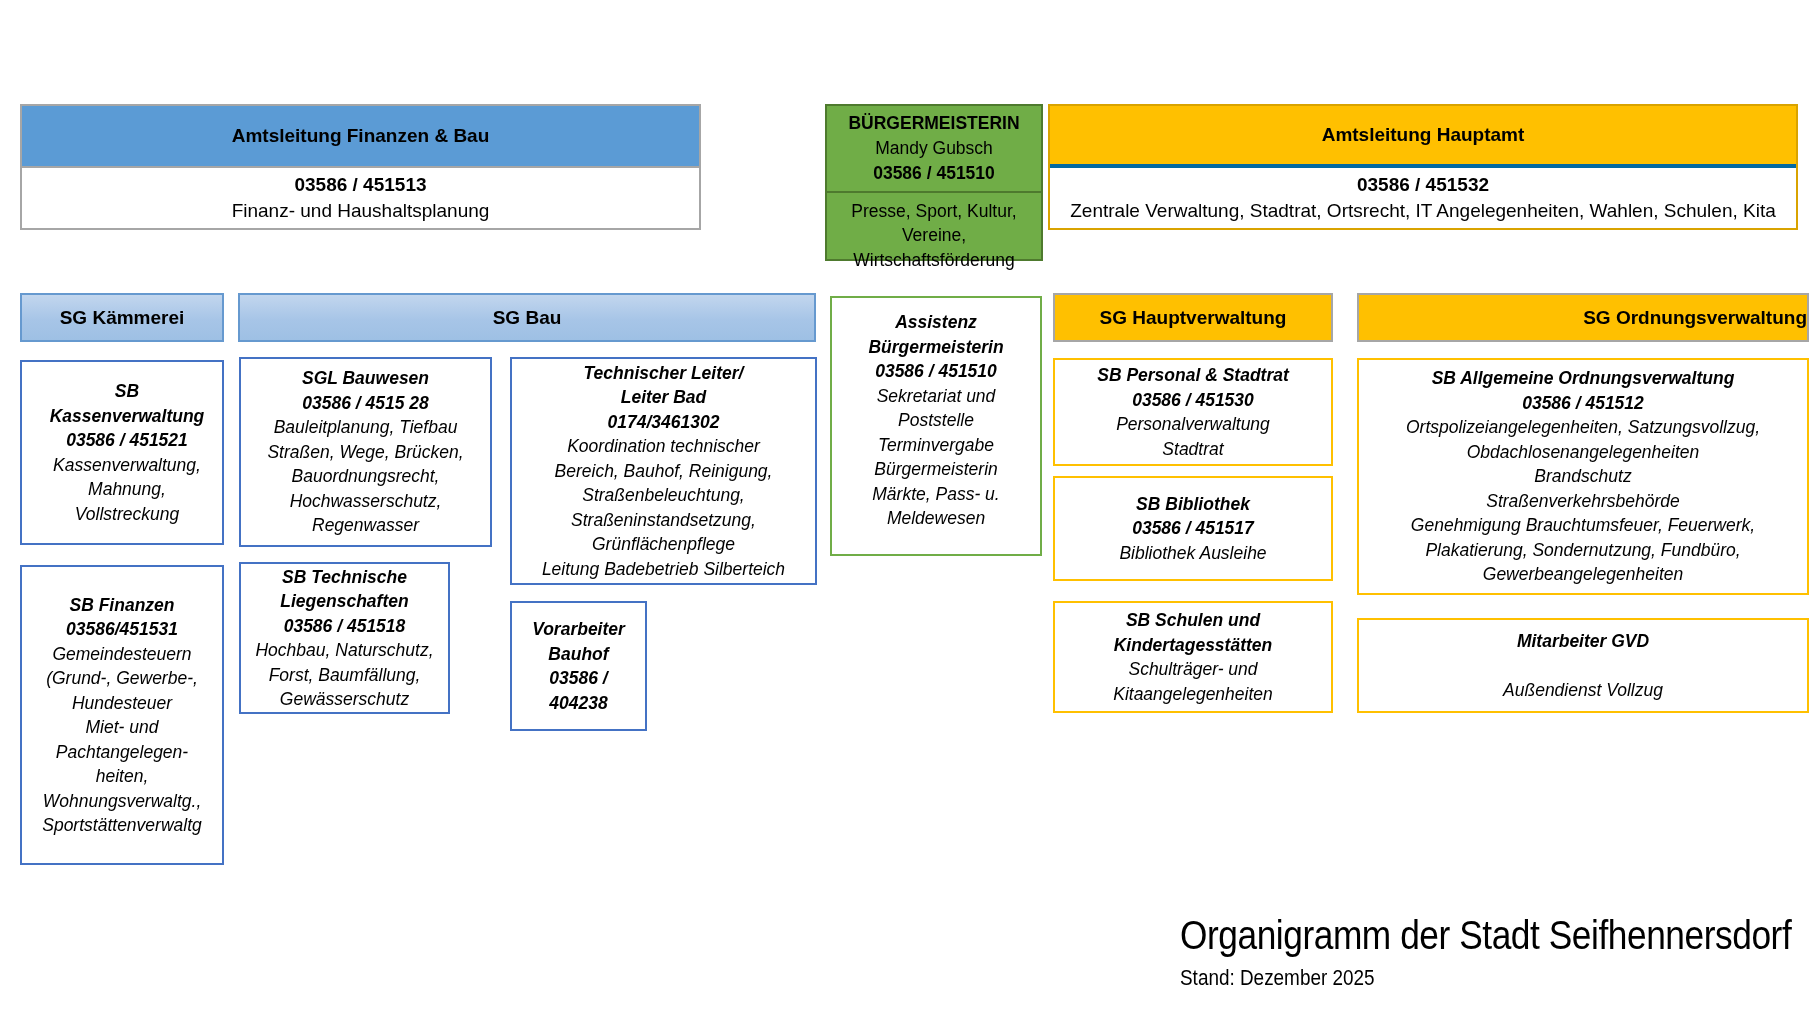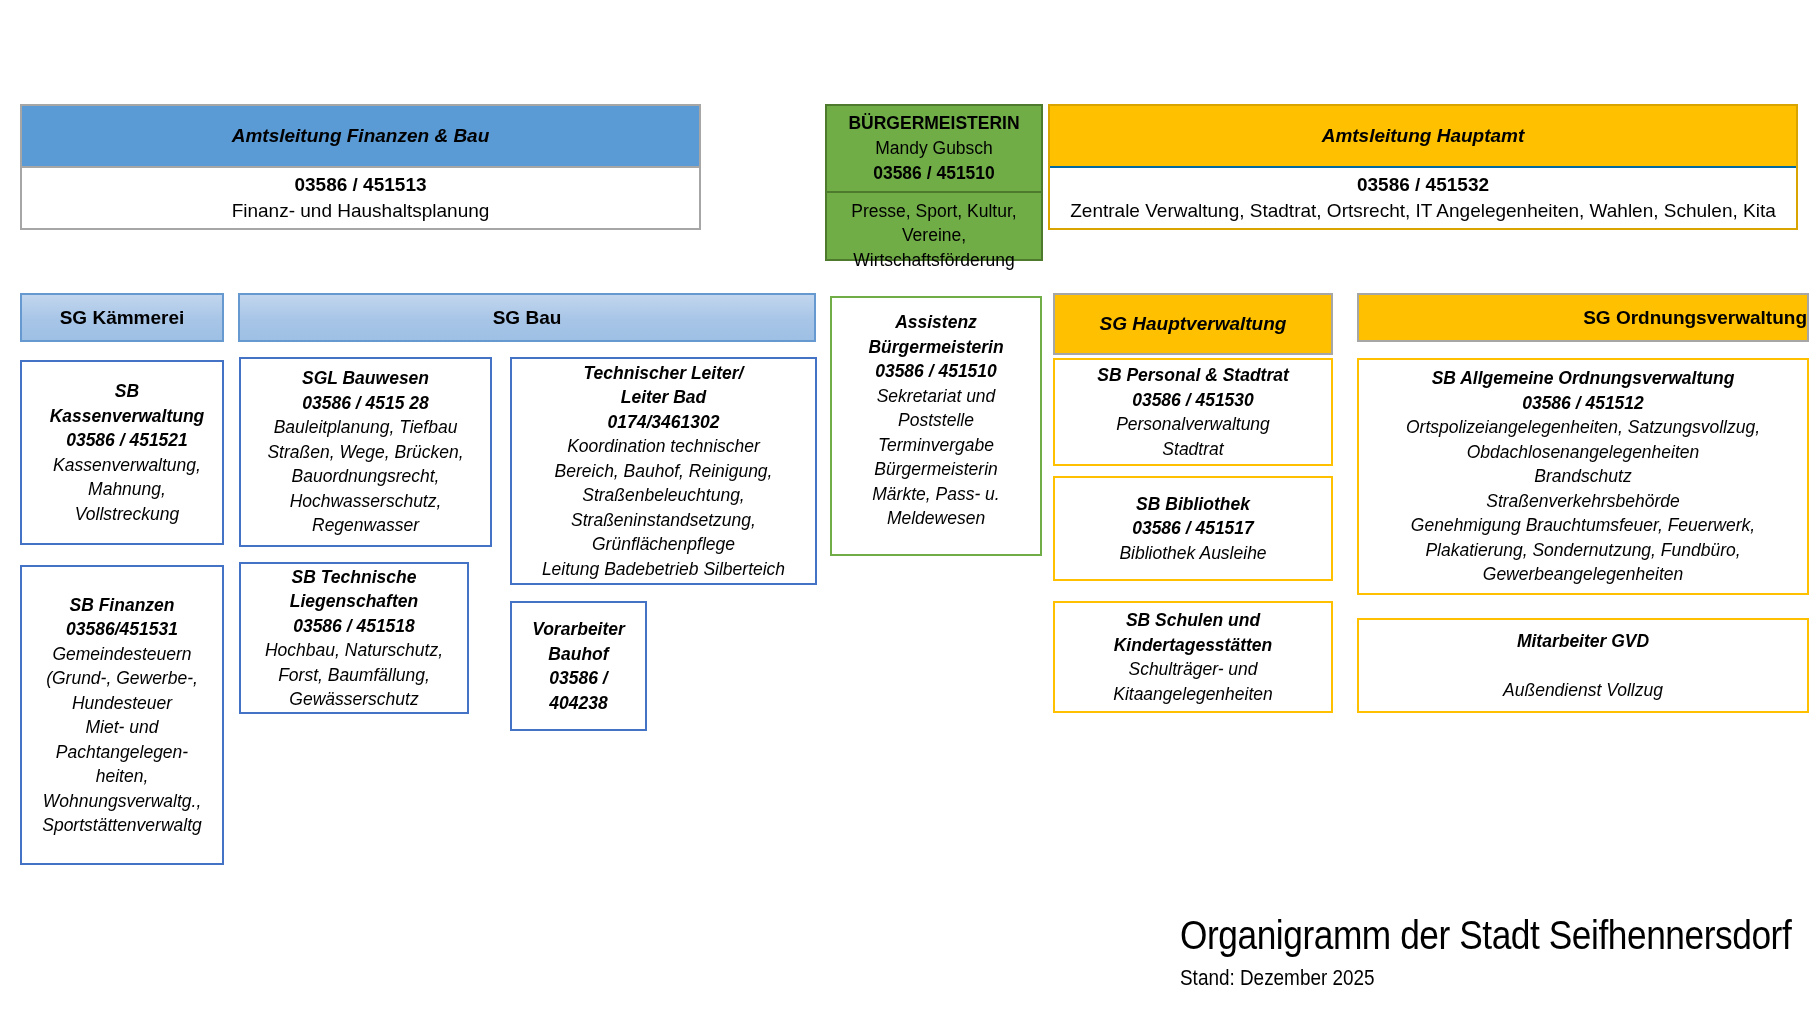--- a/index.html
+++ b/index.html
@@ -6,27 +6,27 @@
   html,body { background:#fff; }
   .canvas {
     position:relative; width:1820px; height:1024px; background:#fff;
     font-family:"Liberation Sans","DejaVu Sans",sans-serif; color:#000; overflow:hidden;
   }
   .abs { position:absolute; }
 
   
   .topbox { display:flex; flex-direction:column; }
   .tb-header { flex:0 0 62px; display:flex; align-items:center; justify-content:center;
-               font-weight:bold; font-size:19px;font-style:italic; }
+               font-weight:bold; font-size:19px; }
   .tb-body  { flex:1; background:#fff; display:flex; flex-direction:column; align-items:center;
               justify-content:center; font-size:19px; line-height:1.35; text-align:center; }
   .gray-frame { border:2px solid #A6A6A6; }
   .gold-frame { border:2px solid #D9A300; }
   .hdr-blue { background:#5B9BD5; border-bottom:2px solid #A6A6A6; }
-  .hdr-gold { background:#FFC000; border-bottom:2px solid #0369a1; }
+  .hdr-gold { background:#FFC000; border-bottom:4px solid #0369a1; }
 
   
   .green-box { background:#70AD47; border:2px solid #4E7A2E; display:flex; flex-direction:column;
                font-size:17.5px; text-align:center; line-height:1.42; }
   .green-top { border-bottom:2px solid #4E7A2E; padding:5px 2px; flex:0 0 auto; }
   .green-bottom { padding:6px 2px; flex:1; display:flex; flex-direction:column; justify-content:center; }
 
   
   .sg-header { display:flex; align-items:center; justify-content:center; font-weight:bold;
                font-size:19px; text-align:center; }
@@ -88,21 +88,21 @@
       <div>Zentrale Verwaltung, Stadtrat, Ortsrecht, IT Angelegenheiten, Wahlen, Schulen, Kita</div>
     </div>
   </div>
 
   <div class="abs sg-header sg-blue" style="left:20px;top:293px;width:204px;height:49px;justify-content:center;">
     <span>SG Kämmerei</span>
   </div>
   <div class="abs sg-header sg-blue" style="left:238px;top:293px;width:578px;height:49px;">
     <span>SG Bau</span>
   </div>
-  <div class="abs sg-header sg-gold" style="left:1053px;top:293px;width:280px;height:62px;font-style:italic;">
+  <div class="abs sg-header sg-gold" style="left:1053px;top:293px;width:280px;height:49px;">
     <span>SG Hauptverwaltung</span>
   </div>
   <div class="abs sg-header sg-gold" style="left:1357px;top:293px;width:452px;height:49px;justify-content:flex-end;">
     <span>SG Ordnungsverwaltung</span>
   </div>
 
   <div class="abs box border-green top-align" style="left:830px;top:296px;width:212px;height:260px;">
       <div class="bold">Assistenz</div>
       <div class="bold">Bürgermeisterin</div>
       <div class="bold">03586 / 451510</div>
@@ -137,21 +137,21 @@
 
   <div class="abs box border-blue" style="left:239px;top:357px;width:253px;height:190px;">
       <div class="bold">SGL Bauwesen</div>
       <div class="bold">03586 / 4515 28</div>
       <div>Bauleitplanung, Tiefbau</div>
       <div>Straßen, Wege, Brücken,</div>
       <div>Bauordnungsrecht,</div>
       <div>Hochwasserschutz,</div>
       <div>Regenwasser</div>
     </div>
-  <div class="abs box border-blue" style="left:239px;top:562px;width:230px;height:152px;">
+  <div class="abs box border-blue" style="left:239px;top:562px;width:211px;height:152px;">
       <div class="bold">SB Technische</div>
       <div class="bold">Liegenschaften</div>
       <div class="bold">03586 / 451518</div>
       <div>Hochbau, Naturschutz,</div>
       <div>Forst, Baumfällung,</div>
       <div>Gewässerschutz</div>
     </div>
   <div class="abs box border-blue" style="left:510px;top:357px;width:307px;height:228px;">
       <div class="bold">Technischer Leiter/</div>
       <div class="bold">Leiter Bad</div>

